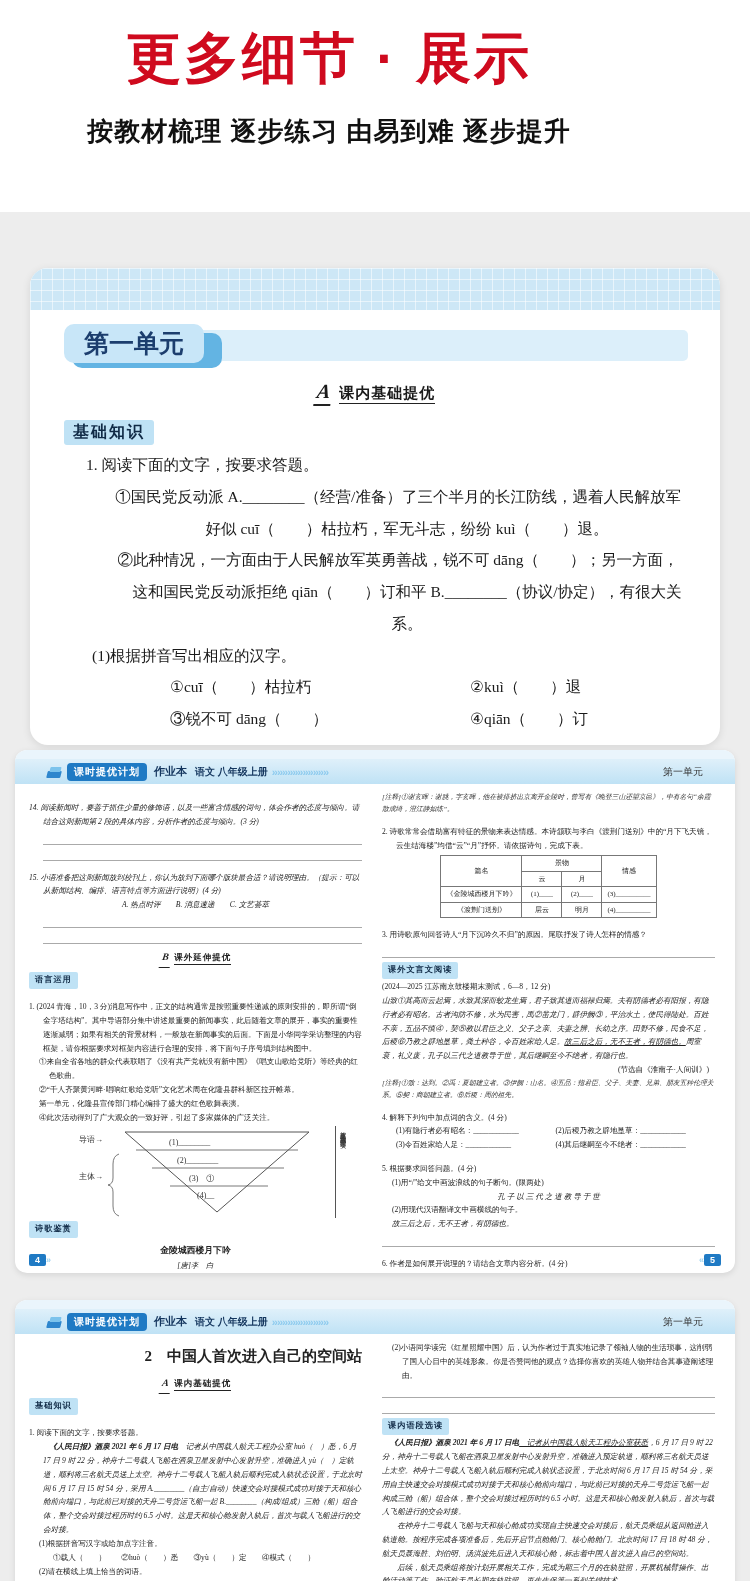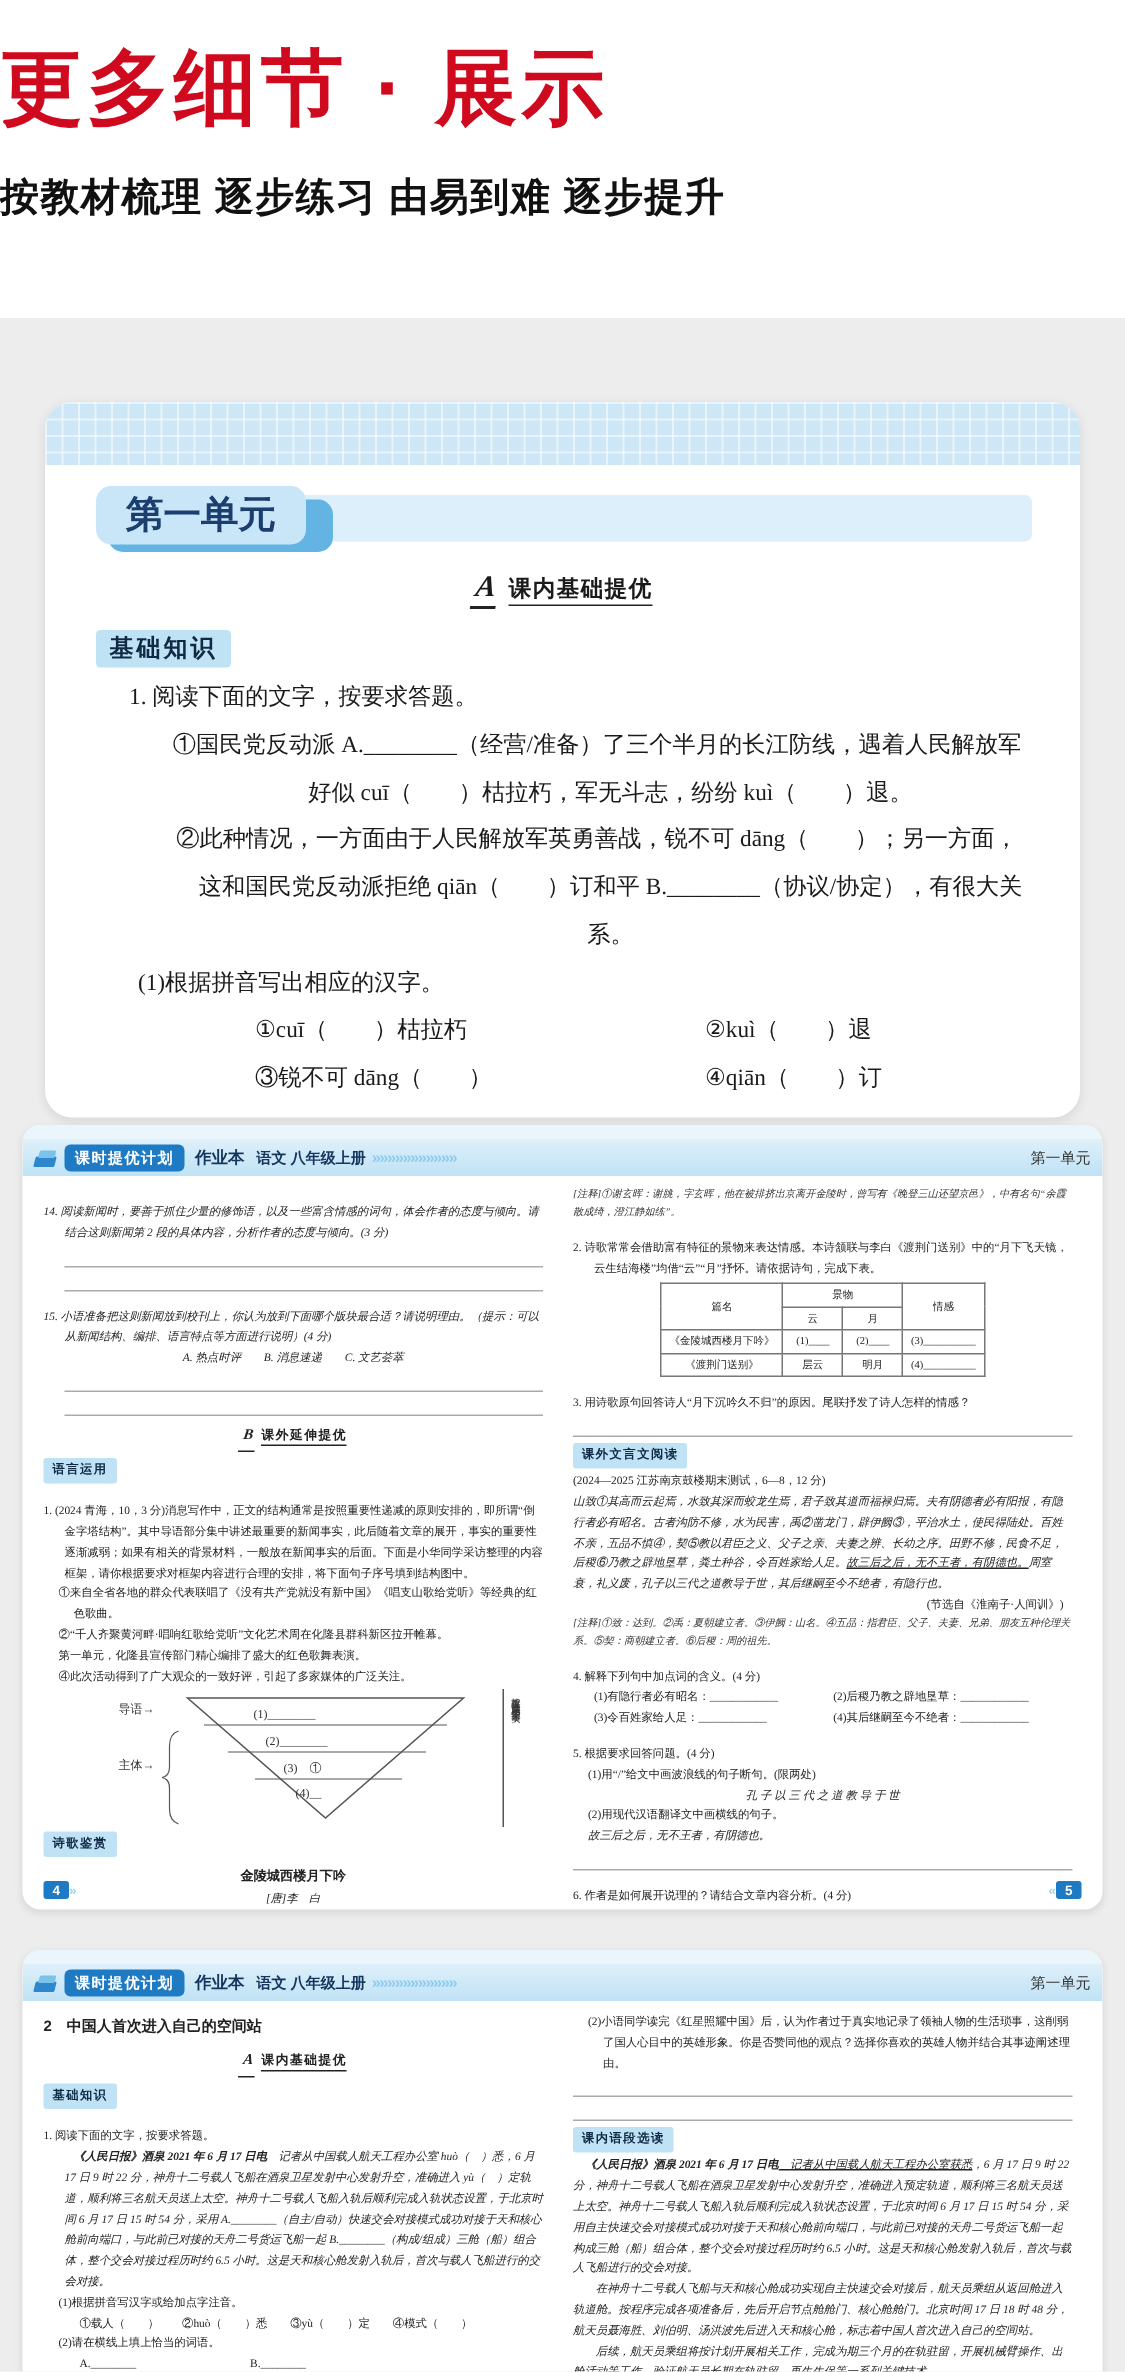--- a/index.html
+++ b/index.html
@@ -2,21 +2,21 @@
 <html><head>
 <meta charset="utf-8">
 <style>
   * { margin:0; padding:0; box-sizing:border-box; }
   html,body { width:750px; height:1581px; }
   body { position:relative; background:#ffffff; overflow:hidden;
          font-family:"Liberation Serif", serif; color:#1a1a1a; }
   .gray-zone { position:absolute; left:0; top:212px; right:0; bottom:0; background:#ededed; }
 
   
-  .banner { position:absolute; left:0; top:0; width:658px; height:212px; background:#fff; }
+  .banner { position:absolute; left:0; top:0; width:658px; height:212px; background:#fff; text-align:center; }
   .banner-title { padding-top:22px; font-family:"Liberation Sans", sans-serif; font-weight:800;
                   font-size:55px; letter-spacing:3px; color:#cf0a1e; }
   .banner-sub { margin-top:18px; font-family:"Liberation Sans", sans-serif; font-weight:700;
                 font-size:26px; letter-spacing:1px; color:#111; }
 
   
   .card1 { position:absolute; left:30px; top:268px; width:690px; height:477px; background:#fff;
            border-radius:18px; box-shadow:0 2px 8px rgba(0,0,0,.10); overflow:hidden; }
   .grid-band { height:42px; background-color:#cde7f6;
                background-image:linear-gradient(rgba(255,255,255,.55) 1px, transparent 1px),
@@ -42,21 +42,21 @@
   .q-sub   { padding-left:6px; }
   .pair-grid { display:grid; grid-template-columns:300px 1fr; padding-left:84px; }
 
   
   .spread { position:absolute; left:15px; width:720px; background:#fff; border-radius:12px;
             box-shadow:0 2px 6px rgba(0,0,0,.10); overflow:hidden; }
   .sp1 { top:750px; height:523px; }
   .sp2 { top:1300px; height:560px; }
   .sp-topstrip { height:9px; background:#eaf5fc; }
   .sp-head { height:25px; background:linear-gradient(#dff0fa,#bfe2f5); display:flex; align-items:center;
-             padding:0 8px; font-family:"Liberation Sans", sans-serif; }
+             padding:0 32px; font-family:"Liberation Sans", sans-serif; }
   .book-icon { position:relative; width:15px; height:12px; margin-right:5px; }
   .book-icon i { position:absolute; display:block; border-radius:1px; }
   .book-icon .b1 { left:0; top:5px; width:14px; height:7px; background:#2e86cd; transform:skewX(-14deg); }
   .book-icon .b2 { left:3px; top:1px; width:11px; height:5px; background:#7cc3ec; transform:skewX(-14deg); }
   .hbadge { background:#1f7ac4; color:#fff; font-weight:700; font-size:10px; padding:2px 7px;
             border-radius:4px; letter-spacing:1px; }
   .hbook { margin-left:7px; font-weight:700; font-size:11px; color:#14365e; }
   .hsub  { margin-left:8px; font-weight:700; font-size:10px; color:#14365e; }
   .hchev { margin-left:4px; color:#8ecbee; font-size:11px; letter-spacing:-1px; font-weight:700; }
   .hunit { margin-left:auto; font-size:10px; color:#333; font-family:"Liberation Serif", serif; }
@@ -84,22 +84,22 @@
   .ftable { border-collapse:collapse; margin:3px auto 2px auto; font-size:7px; line-height:1.5; }
   .ftable td { border:1px solid #777; text-align:center; padding:2px 5px; min-width:40px; }
   .pagebadge-row { position:absolute; bottom:8px; font-family:"Liberation Sans", sans-serif; font-size:9px; }
   .pb-left { left:14px; } .pb-right { right:14px; }
   .pagebadge { background:#1f7ac4; color:#fff; font-weight:700; padding:1px 6px; border-radius:2px; }
   .pb-chev { color:#9fd3ef; font-weight:700; }
   .diagram { position:relative; margin:2px 0 0 28px; width:290px; height:92px; }
   .diagram svg { position:absolute; left:0; top:0; }
   .vnote { position:absolute; right:-2px; top:0; height:92px; writing-mode:vertical-rl;
            font-size:6.2px; letter-spacing:1px; color:#333; border-left:1px solid #555; padding-left:2px; }
-  .lesson-title-sm { text-align:left; font-weight:700; font-size:10px; margin-top:2px;
-                     font-family:Liberation Sans, sans-serif; }
+  .lesson-title-sm { text-align:right; font-weight:700; font-size:15px; margin-top:2px;
+                     font-family:Liberation Serif, serif; }
   .dateline { font-weight:700;text-align:center; }
 </style>
 </head>
 <body>
 
 <div class="gray-zone"></div>
 
 <div class="banner">
   <div class="banner-title">更多细节 · 展示</div>
   <div class="banner-sub">按教材梳理  逐步练习  由易到难  逐步提升</div>

